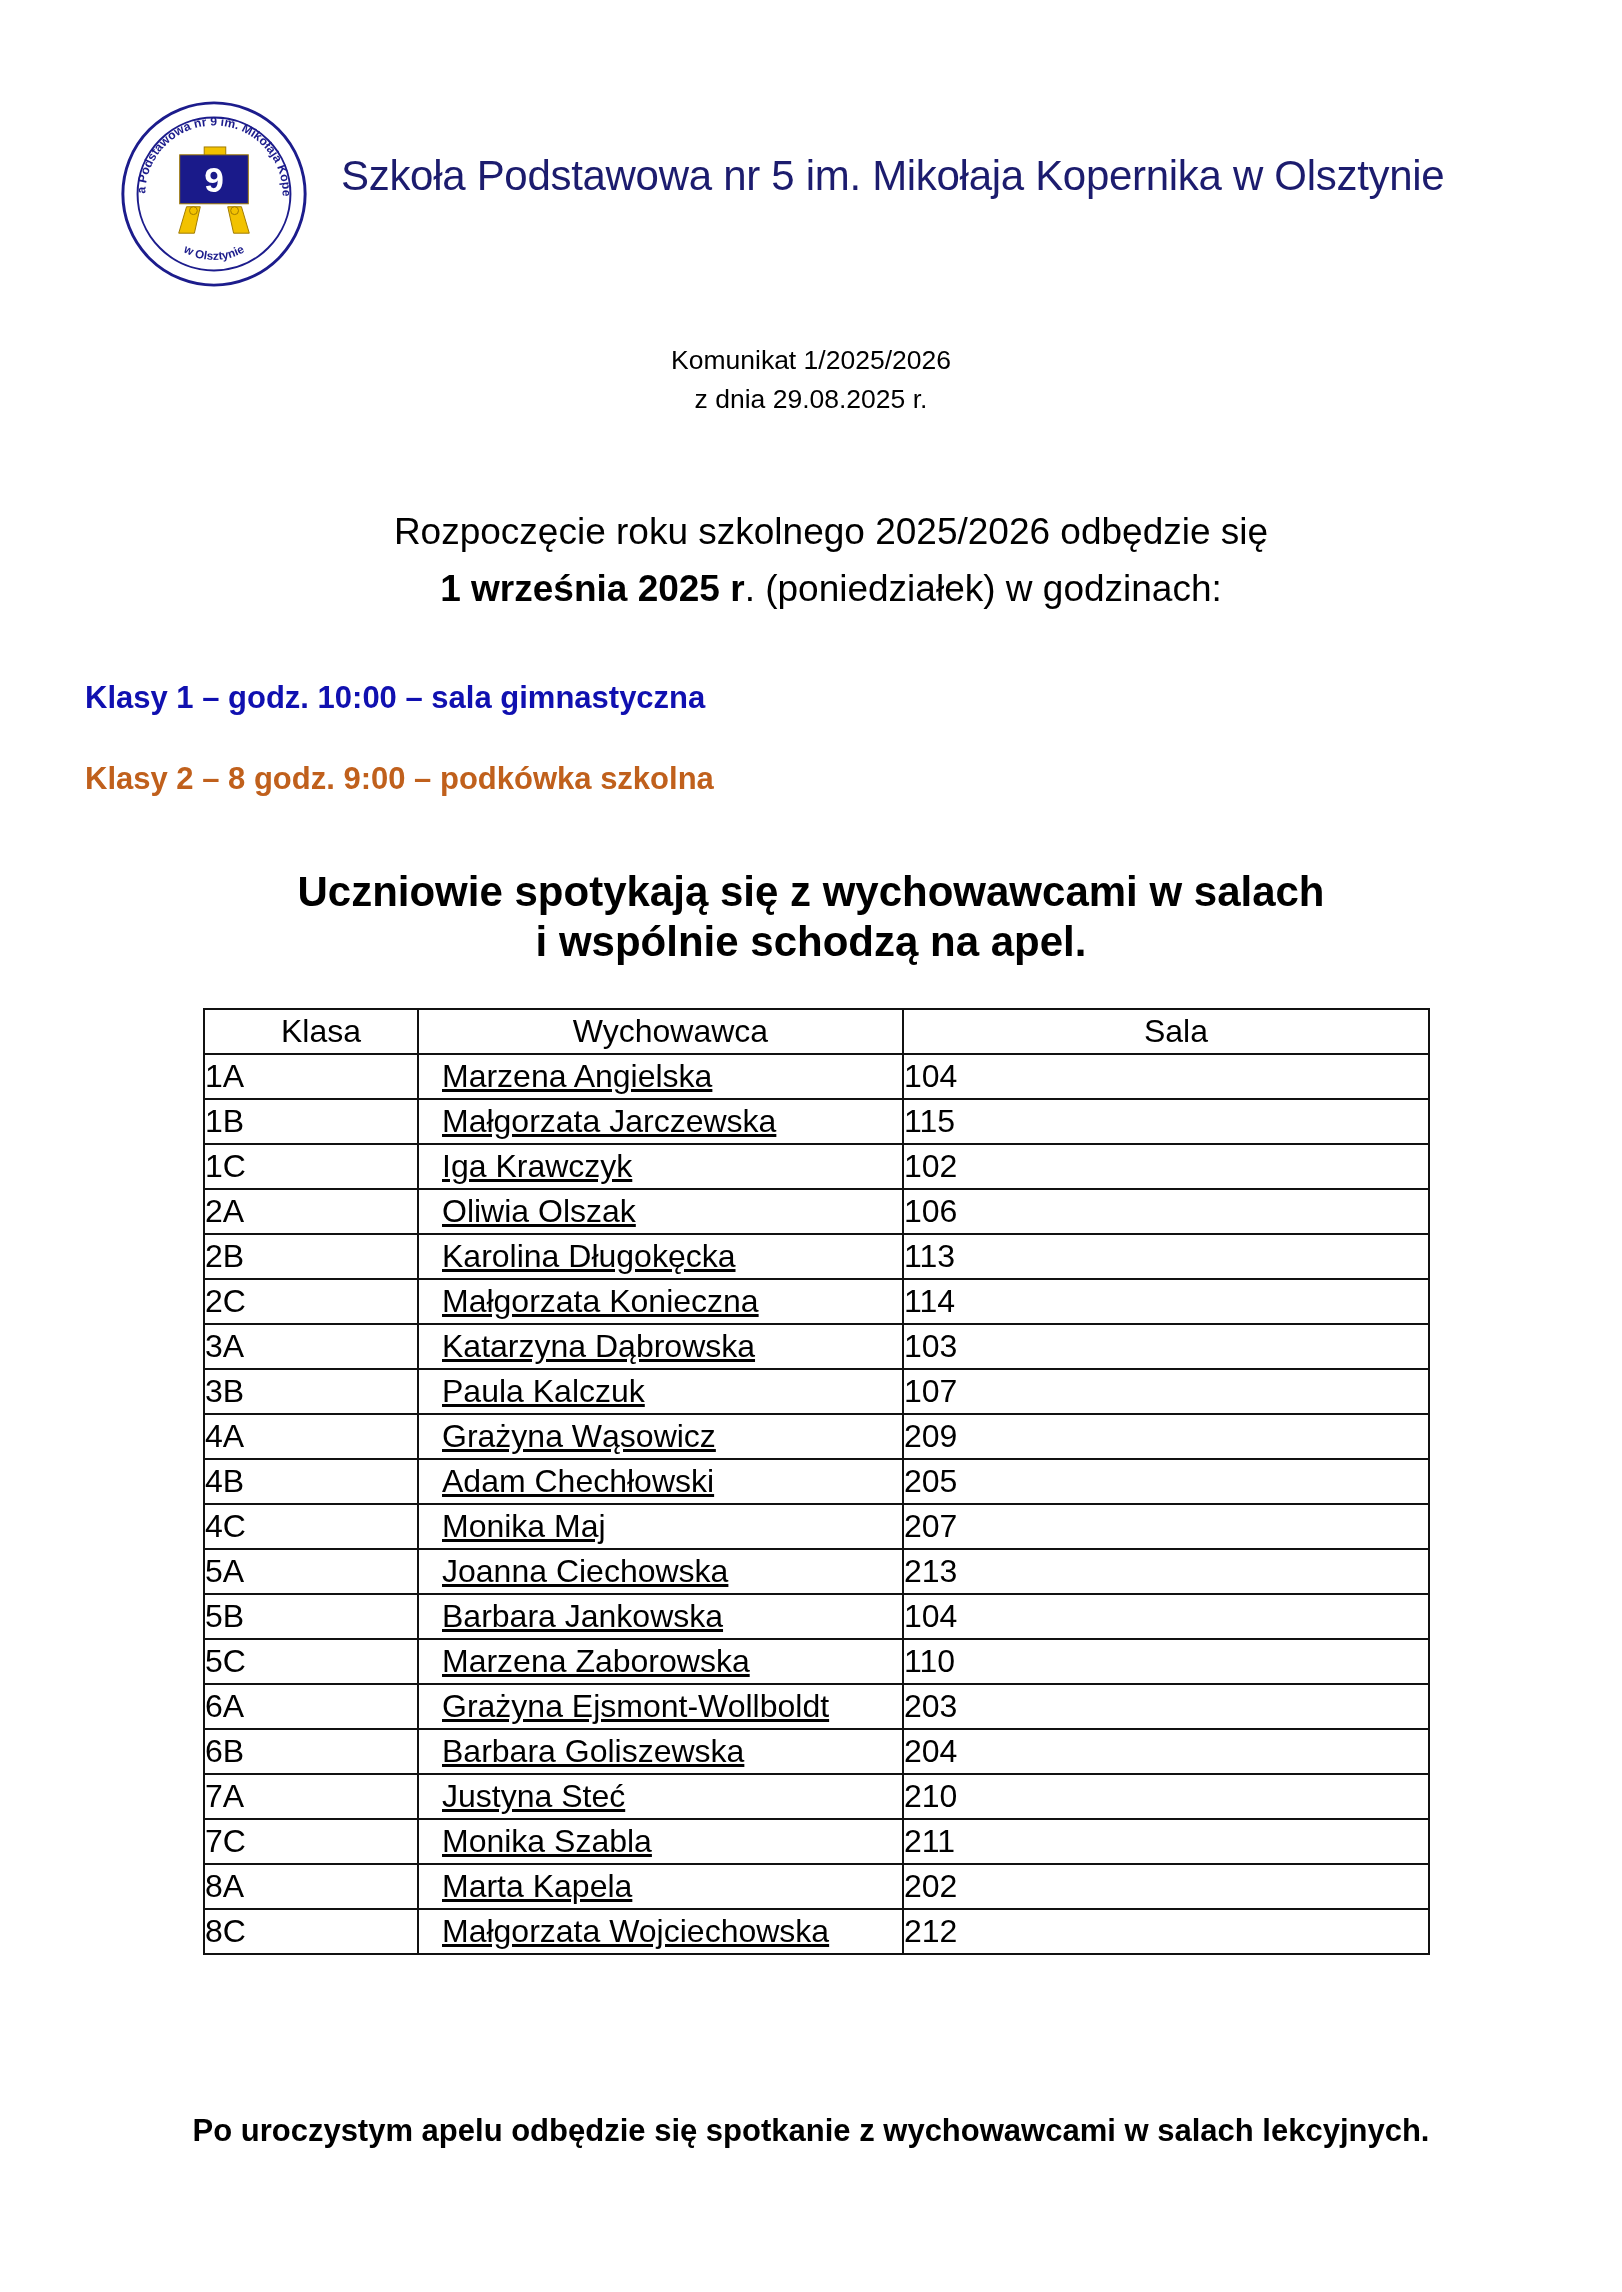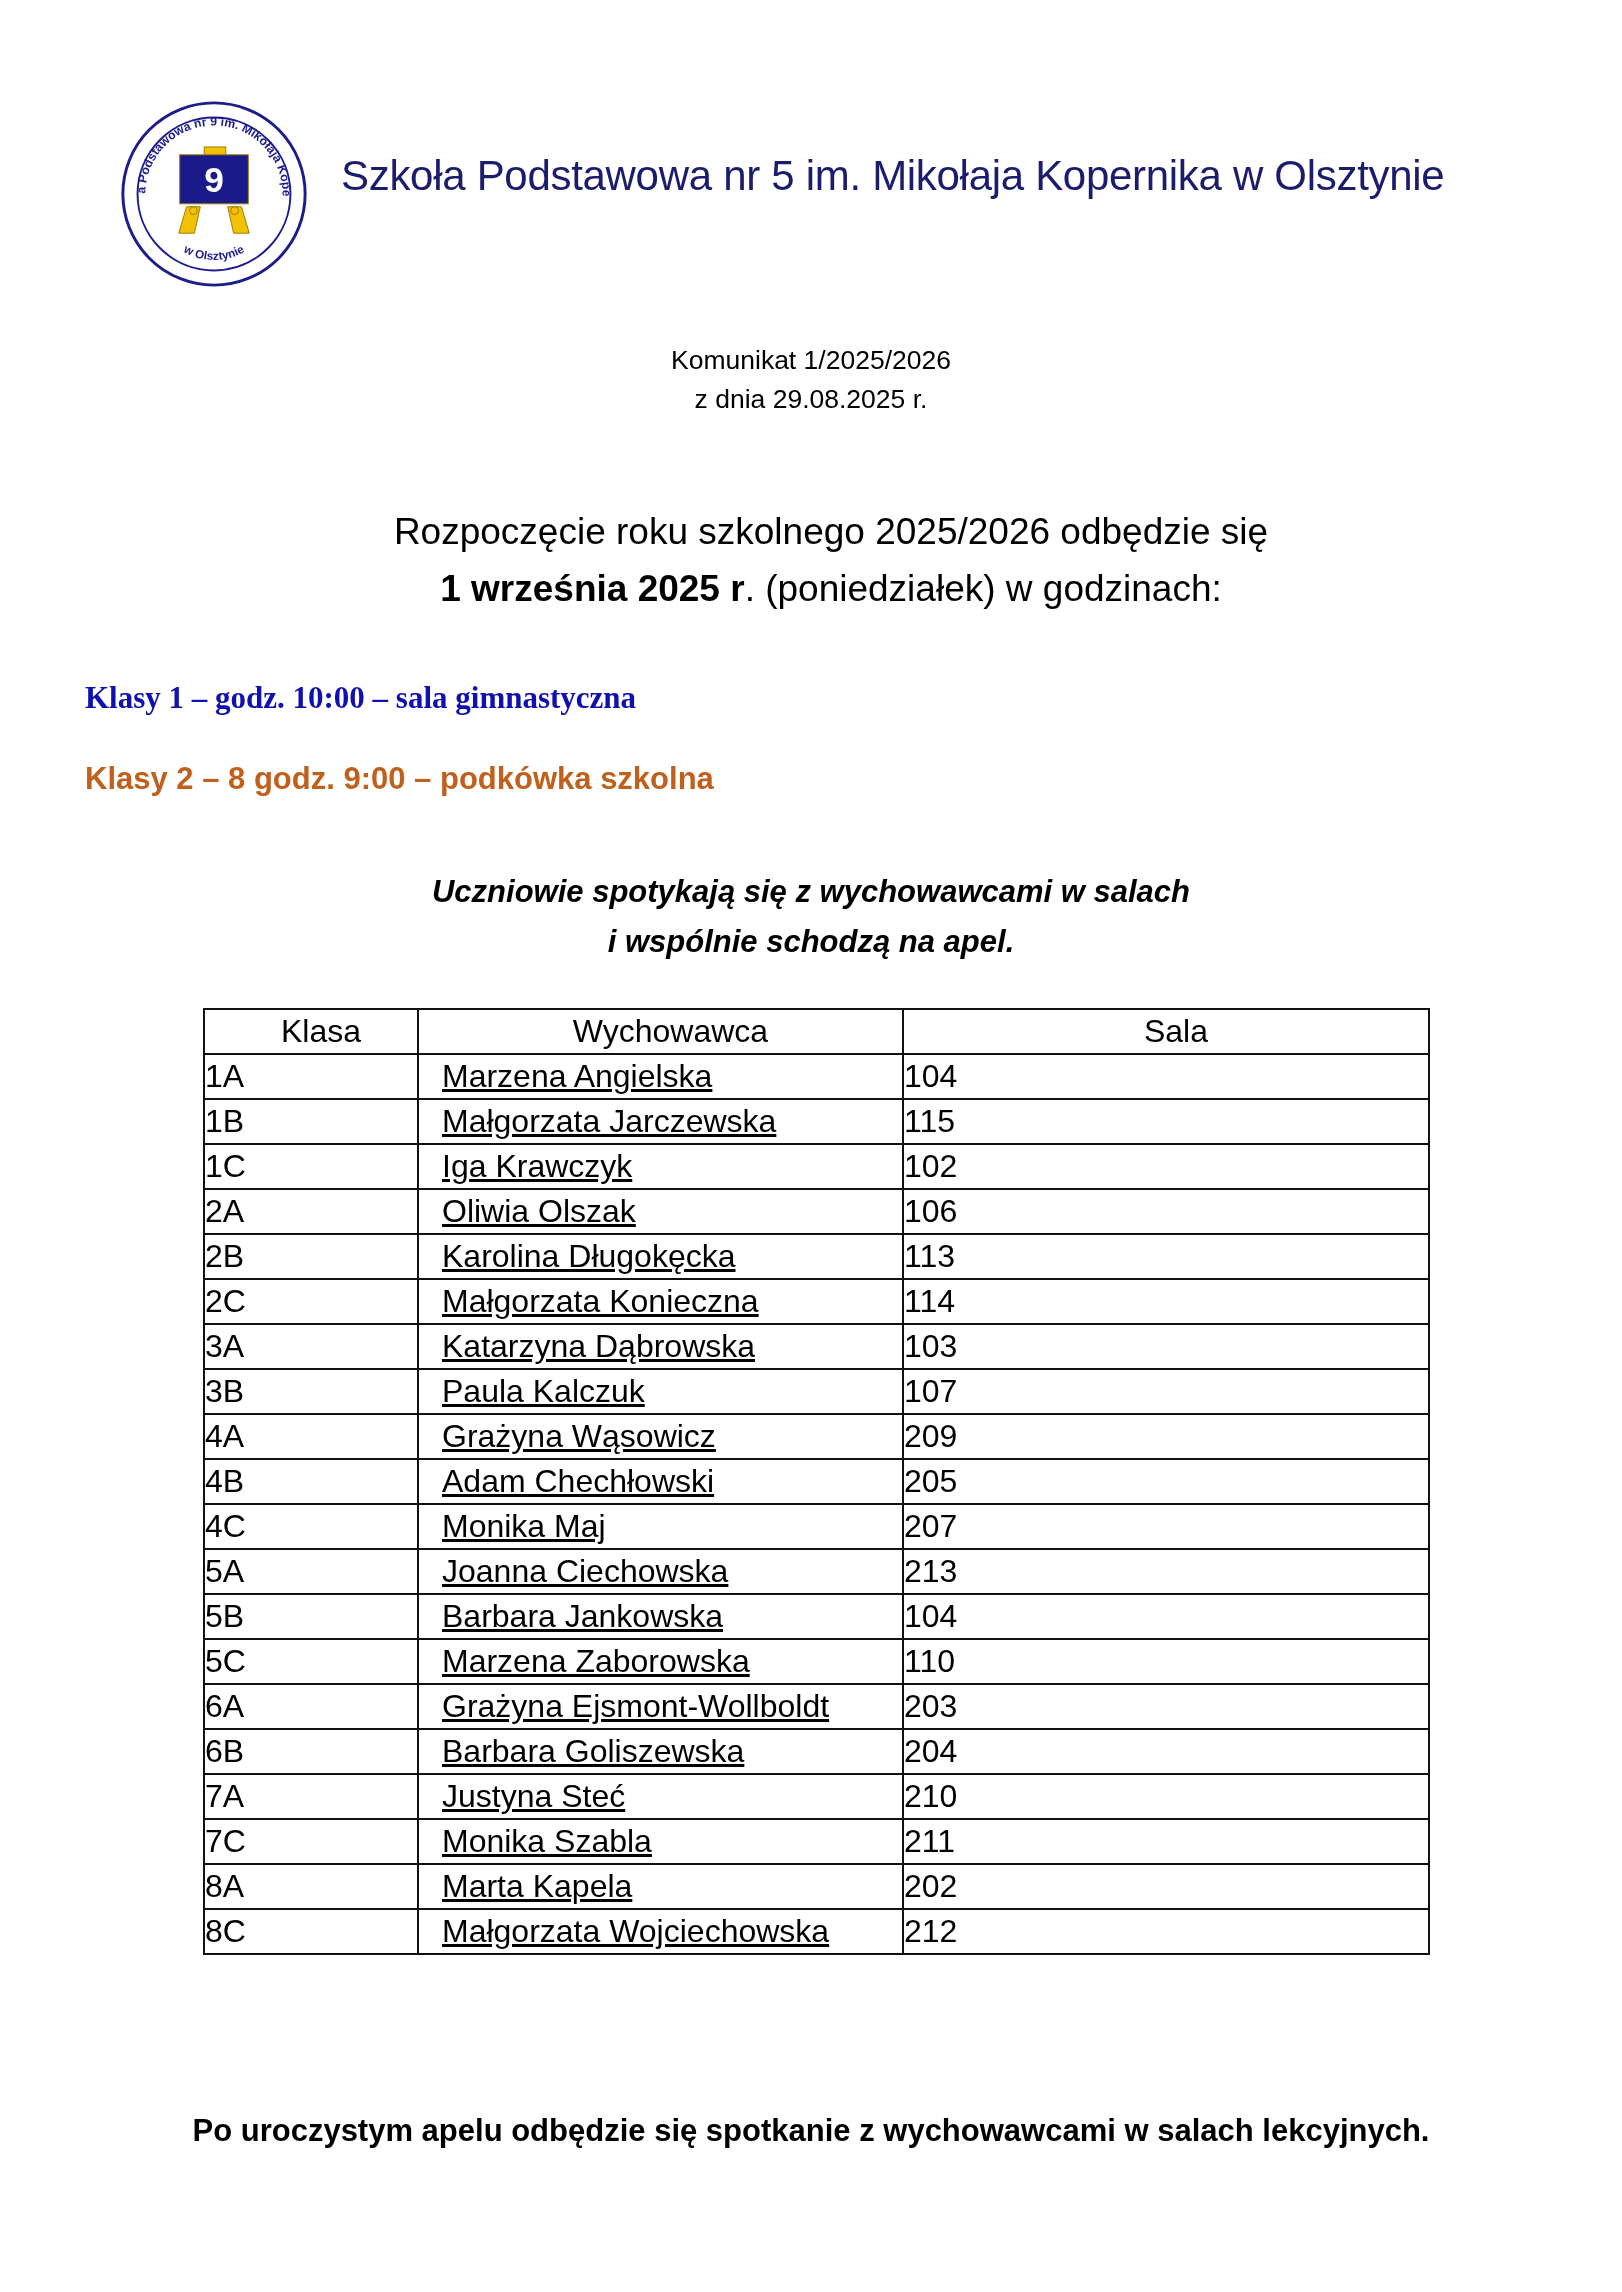--- a/index.html
+++ b/index.html
@@ -13,21 +13,21 @@
       left: 341px; top: 152px; font-size: 42px; color: #1c1c6e;
       white-space: nowrap; letter-spacing: -0.3px;
     }
     .center { left: 0; width: 1622px; text-align: center; }
     #komunikat { top: 341px; font-size: 26.5px; line-height: 39px; }
     #intro { top: 503px; font-size: 37px; line-height: 57px; margin-left: 20px; }
     #intro b { font-weight: bold; }
     .klasy { left: 85px; font-size: 31px; font-weight: bold; white-space: nowrap; }
     #klasy1 { top: 680px; }
     #klasy2 { top: 761px; }
-    #meet { top: 867px; font-size: 31px; font-weight: bold; line-height: 50px; font-style: italic; }
+    #meet { top: 867px; font-size: 42px; font-weight: bold; line-height: 50px; }
     #table-wrap { left: 203px; top: 1008px; width: 1225px; }
     table { border-collapse: collapse; width: 1225px; table-layout: fixed; }
     td, th {
       border: 2.9px solid #111; height: 43px; padding: 0; font-size: 32px;
       font-weight: normal; line-height: 43px;
     }
     th { text-align: center; padding-left: 20px; }
     td.klasa, td.sala { text-align: left; }
     td.wych { text-align: left; padding-left: 23px; text-decoration: underline; }
     col.c1 { width: 214px; }
@@ -70,21 +70,21 @@
 <div id="komunikat" class="abs center">
   <div>Komunikat 1/2025/2026</div>
   <div>z dnia 29.08.2025 r.</div>
 </div>
 
 <div id="intro" class="abs center">
   <div>Rozpoczęcie roku szkolnego 2025/2026 odbędzie się</div>
   <div><b>1 września 2025 r</b><span>. (poniedziałek) w godzinach:</span></div>
 </div>
 
-<div id="klasy1" class="abs klasy" style="color: rgb(16, 16, 176); font-family: Liberation Serif, serif;">Klasy 1 – godz. 10:00 – sala gimnastyczna</div>
+<div id="klasy1" class="abs klasy" style="color: rgb(16, 16, 176);">Klasy 1 – godz. 10:00 – sala gimnastyczna</div>
 <div id="klasy2" class="abs klasy" style="color: rgb(192, 96, 28);">Klasy 2 – 8 godz. 9:00 – podkówka szkolna</div>
 
 <div id="meet" class="abs center">
   <div>Uczniowie spotykają się z wychowawcami w salach</div>
   <div>i wspólnie schodzą na apel.</div>
 </div>
 
 <div id="table-wrap" class="abs">
   <table>
     <colgroup>

